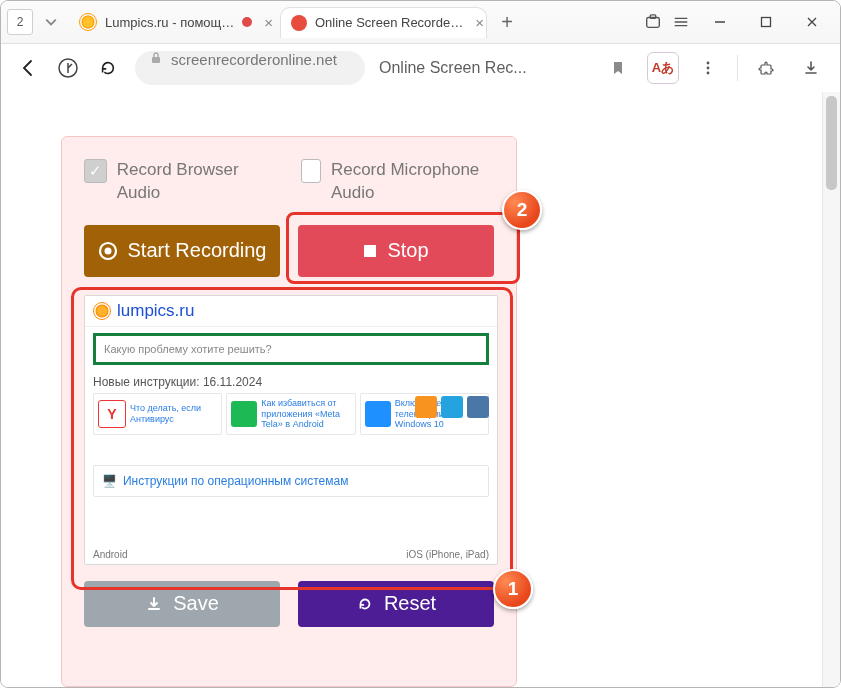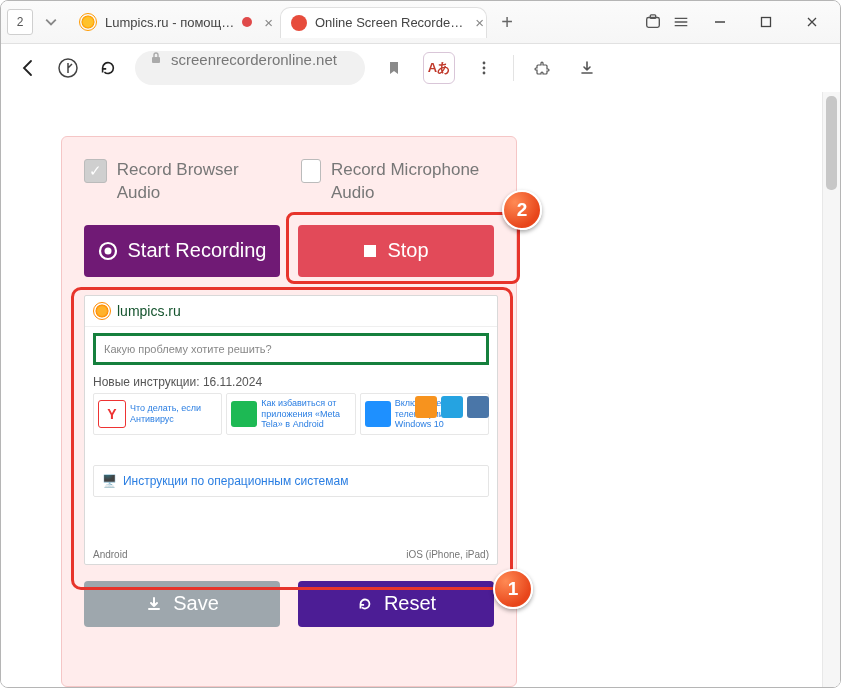--- a/index.html
+++ b/index.html
@@ -101,21 +101,21 @@
 }
 .chk.on{background:#cfcfcf;color:#fff}
 .opt .lbl{max-width:170px;line-height:1.35}
 
 .btn-row{display:flex;gap:18px;margin-bottom:18px}
 .btn{
   flex:1;height:52px;border-radius:4px;color:#fff;
   display:flex;align-items:center;justify-content:center;
   font-size:20px;gap:10px
 }
-.btn-start{background:#701a75}
+.btn-start{background:#a16207}
 .btn-stop{background:#e24a59}
 .btn-save{background:#9ea7ad}
 .btn-reset{background:#4c1d95}
 
 
 .outl-stop{
   position:absolute;left:224px;top:75px;width:228px;height:66px;
   border:3px solid #e7342b;border-radius:8px;pointer-events:none
 }
 .outl-preview{
@@ -135,21 +135,21 @@
 .badge1{left:431px;top:432px}
 
 
 .preview{
   width:412px;height:268px;margin:0 auto 16px;
   background:#fff;border:1px solid #d9d9d9;border-radius:2px;
   position:relative;overflow:hidden;font-size:11px
 }
 .pv-head{display:flex;align-items:center;gap:6px;height:30px;padding:0 8px;border-bottom:1px solid #efefef}
 .pv-logo{width:16px;height:16px;border-radius:50%;background:radial-gradient(circle,#ffb22b 38%,#ff8b00 55%,#fff0 60%);border:1px solid #ff8b00}
-.pv-title{color:#14532d;font-size:14px}
+.pv-title{color:#1d4ed8;font-size:17px}
 .pv-search{margin:6px 8px;height:26px;border:3px solid #15803d;display:flex;align-items:center;padding:0 8px;color:#888;font-size:11px}
 .pv-section{padding:4px 8px;color:#555;font-size:12px}
 .pv-cards{display:flex;gap:4px;padding:0 8px}
 .pv-card{flex:1;border:1px solid #e7e7e7;border-radius:2px;padding:4px;display:flex;gap:4px;align-items:center}
 .pv-card .ic{width:26px;height:26px;flex:none;border-radius:3px}
 .ic-y{background:#fff;border:1px solid #e33;position:relative}
 .ic-y::after{content:"Y";position:absolute;inset:0;display:flex;align-items:center;justify-content:center;color:#e33;font-weight:bold;font-size:14px}
 .ic-a{background:#1db954;border-radius:50%}
 .ic-w{background:#1e90ff}
 .pv-card .tx{color:#2a7ee2;font-size:9px;line-height:1.2}
@@ -246,20 +246,21 @@
   </div>
 
   <div class="urlbox">
     <svg width="14" height="14" viewBox="0 0 14 14">
         <rect x="3" y="6" width="8" height="6" rx="1" fill="#aaa"></rect>
         <path d="M5 6V4a2 2 0 0 1 4 0v2" stroke="#aaa" stroke-width="1.4" fill="none"></path>
       </svg>
     <span class="domain">screenrecorderonline.net</span>
   </div>
 
+  <div class="pagetitle">Online Screen Rec...</div>
 
   <div class="addr-icon">
     <svg width="16" height="16" viewBox="0 0 16 16">
         <path d="M4 2h8v12l-4-3-4 3z" fill="#8a8a8a"></path>
       </svg>
   </div>
   <div class="addr-icon translate">Aあ</div>
   <div class="addr-icon">
     <svg width="16" height="16" viewBox="0 0 16 16">
         <circle cx="8" cy="3" r="1.4" fill="#555"></circle>

